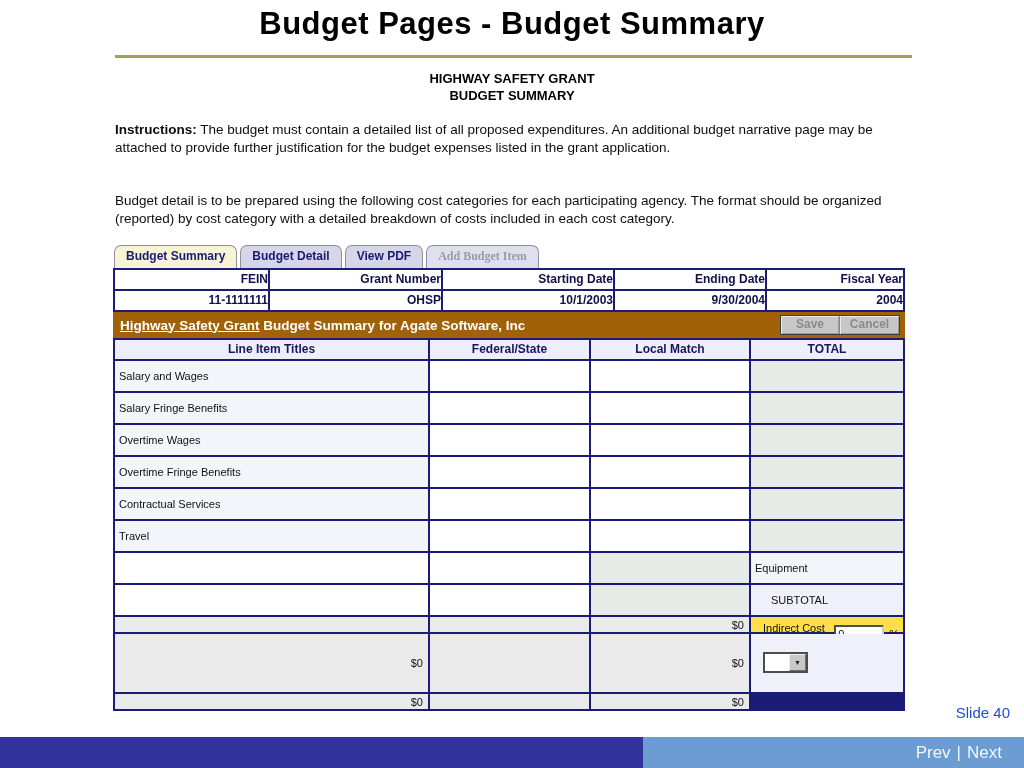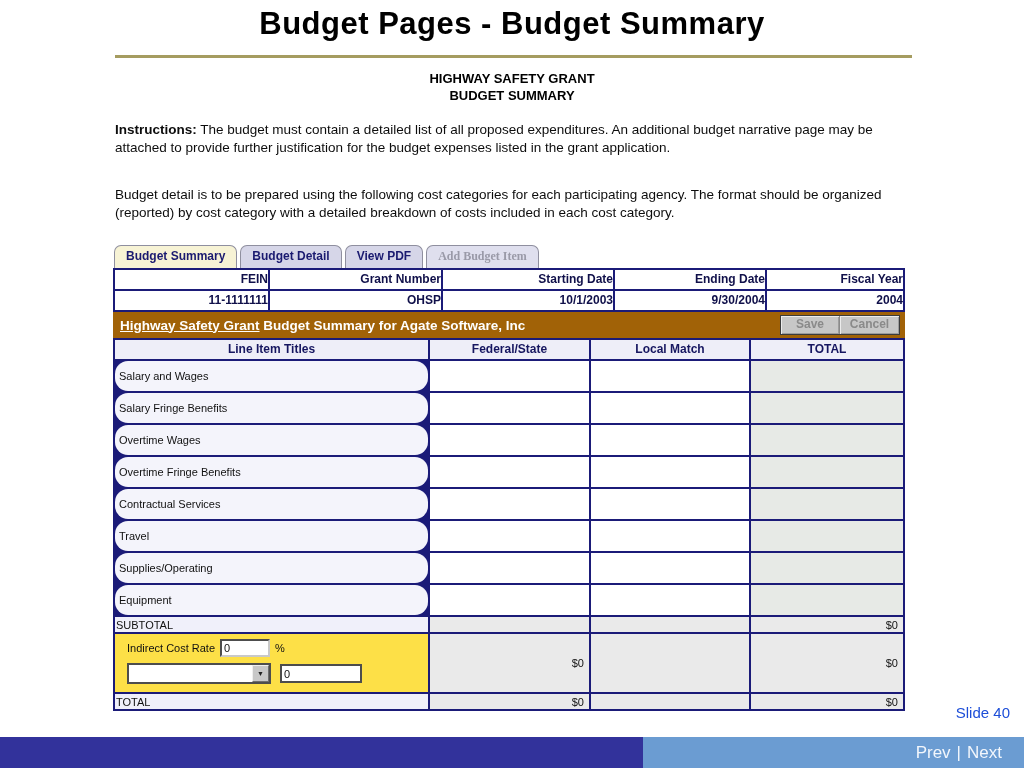--- a/index.html
+++ b/index.html
@@ -16,21 +16,21 @@
   .footer-light { position:absolute; top:737px; left:643px; width:381px; height:44px; background:#6b9cd2;
     color:#f2f6fc; font-size:17px; line-height:31px; text-align:right; padding-right:22px; }
   .footer-light span { cursor:pointer; }
   .footer-sep { padding:0 6px; }
 
   
   .form-heading { position:absolute; top:70px; left:0; right:0; text-align:center;
     font-size:13px; font-weight:bold; color:#000; line-height:17px; }
   .para { position:absolute; left:115px; width:802px; font-size:13.5px; line-height:17.5px; color:#0d0d0d; }
   .para-1 { top:121px; }
-  .para-2 { top:186px; }
+  .para-2 { top:192px; }
   .para b { font-weight:bold; }
 
   
   .tabs { position:absolute; top:244px; left:114px; height:24px; display:flex; gap:3px; align-items:flex-end; }
   .tab { height:23px; line-height:21px; padding:0 11px; font-size:12px; font-weight:bold; color:#1a1a70;
     background:#d6d6e8; border:1px solid #8f8f9f; border-bottom:none; border-radius:7px 7px 0 0; cursor:pointer; }
   .tab.active { background:#f7f3d5; }
   .tab.disabled { background:#dfdfee; color:#9a9aa8;font-family:Liberation Serif, serif; }
 
   
@@ -47,25 +47,25 @@
   .banner-link { text-decoration:underline; cursor:pointer; }
   .btn-group { margin-left:auto; display:flex; border:1px solid #3c3c3c; }
   .gbtn { width:59px; height:18px; background:#c7c7c7; color:#8a8a8a; font-size:12px; font-weight:bold;
     text-align:center; line-height:17px; box-shadow:inset 1px 1px 0 #ececec, inset -1px -1px 0 #9d9d9d; cursor:pointer; }
   .gbtn-save { border-right:1px solid #8a8a8a; }
 
   
   .budget-tbl { top:338px; grid-template-columns:313px 159px 158px 152px;
     grid-template-rows:19px repeat(8, 30px) 15px 58px 15px; }
   .bh { background:#eeeef8; color:#161660; font-size:12px; font-weight:bold; text-align:center; line-height:19px; }
-  .li-label { background:#f4f4fb; font-size:11px; color:#111; display:flex; align-items:center; padding-left:4px;border-radius:13px; }
+  .li-label { background:#f4f4fb; font-size:11px; color:#111; display:flex; align-items:center; padding-left:4px; }
   .cell-white { background:#ffffff; }
   .cell-total { background:#e7eae6; }
   .cell-gray { background:#eaeaea; }
-  .sum-label { background:#f0f0fa; font-size:11px; color:#111; display:flex; align-items:center; padding-left:1px; }
+  .sum-label { background:#f0f0fa; font-size:11px; color:#111; display:flex; align-items:center; padding-left:20px; }
   .money { font-size:11px; color:#111; display:flex; align-items:center; justify-content:flex-end; padding-right:5px; }
 
   
   .indirect-cell { background:#fde047; padding:5px 4px 4px 12px; font-size:11px; color:#111; }
   .ind-row1 { display:flex; align-items:center; gap:5px; }
   .ind-row2 { display:flex; align-items:center; gap:9px; margin-top:6px; }
   .tin { background:#fff; border:2px solid; border-color:#4d4d4d #c9c9c9 #c9c9c9 #4d4d4d;
     font-family:"Liberation Sans",sans-serif; font-size:11px; padding:0 2px; color:#111; }
   .tin-rate { width:50px; height:18px; }
   .tin-amount { width:82px; height:19px; border-color:#4d4d4d; }
@@ -149,21 +149,20 @@
     <div class="li-label">Contractual Services</div>
     <div class="cell-white"></div>
     <div class="cell-white"></div>
     <div class="cell-total"></div>
 
     <div class="li-label">Travel</div>
     <div class="cell-white"></div>
     <div class="cell-white"></div>
     <div class="cell-total"></div>
 
-    <div class="li-label">Supplies/Operating</div>
     <div class="cell-white"></div>
     <div class="cell-white"></div>
     <div class="cell-total"></div>
 
     <div class="li-label">Equipment</div>
     <div class="cell-white"></div>
     <div class="cell-white"></div>
     <div class="cell-total"></div>
 
     <div class="sum-label">SUBTOTAL</div>

